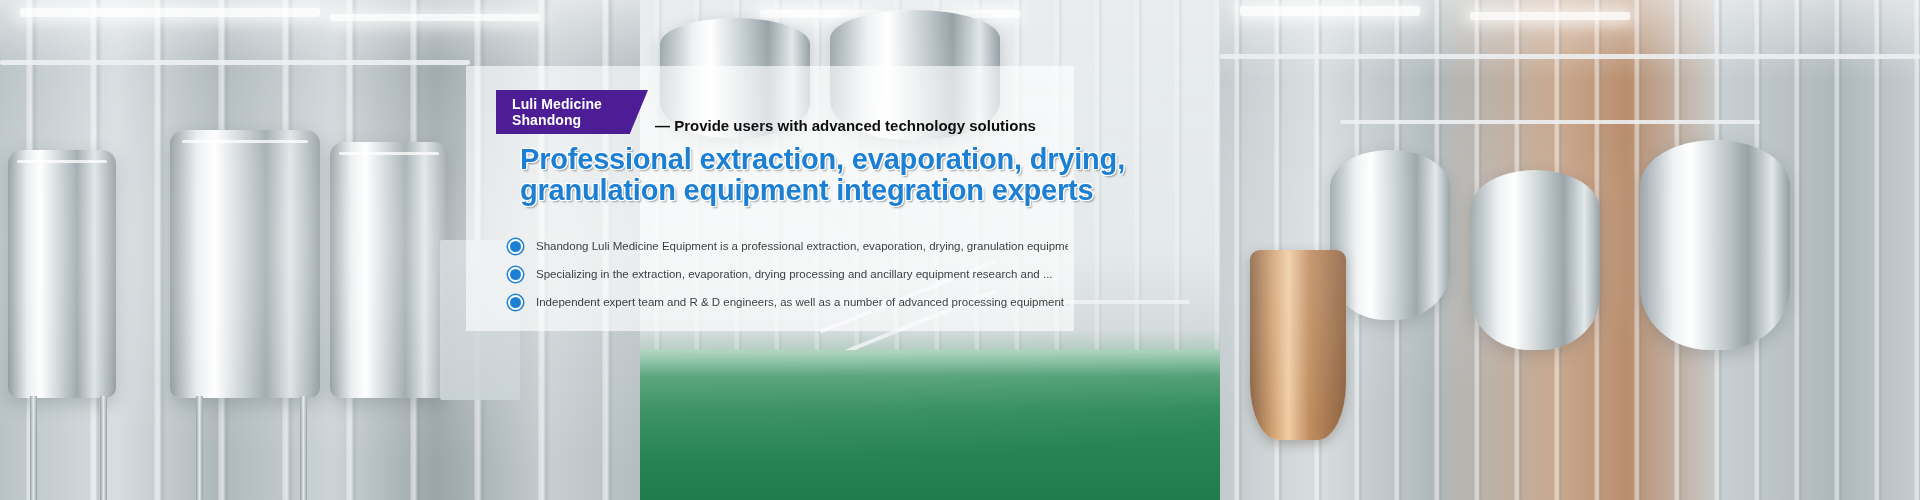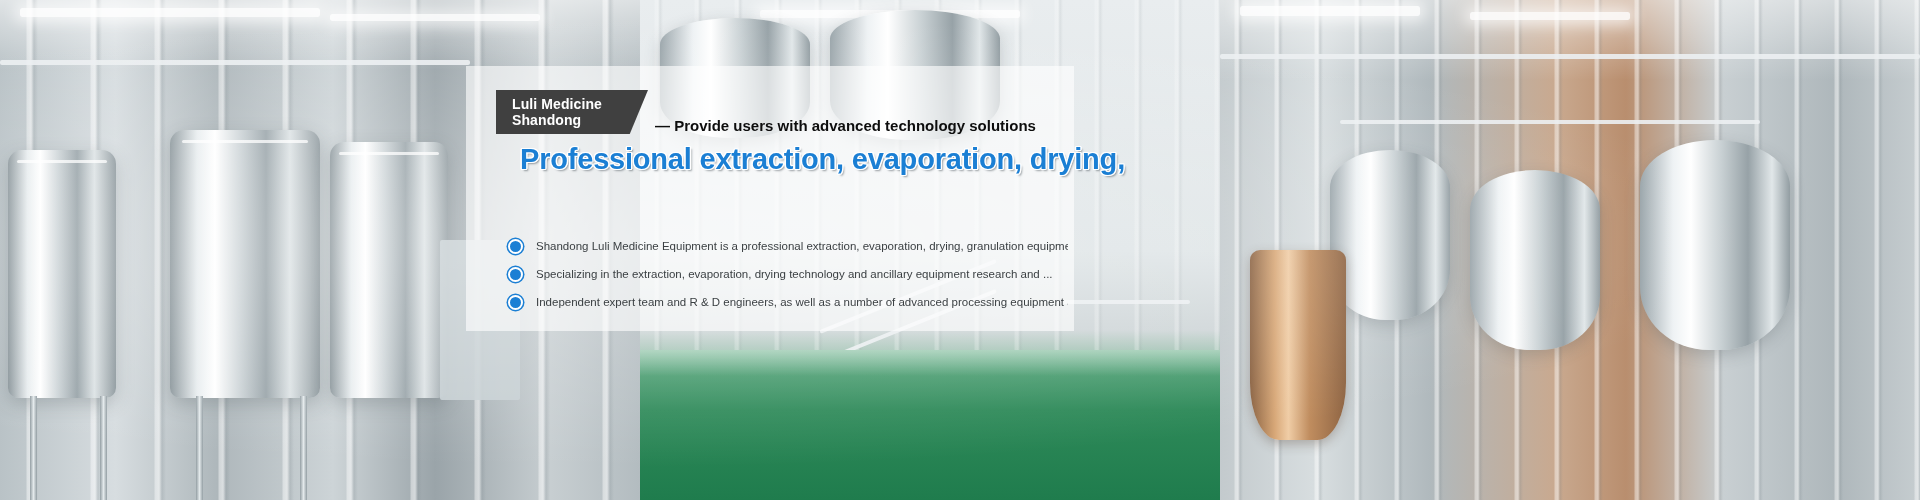--- a/index.html
+++ b/index.html
@@ -71,21 +71,21 @@
 
   .haze{position:absolute;inset:0;background:
      radial-gradient(ellipse at 32% 48%, rgba(255,255,255,.30), rgba(255,255,255,0) 62%);}
 
   
   .overlay{position:absolute;left:466px;top:66px;width:608px;height:265px;
     background:rgba(255,255,255,.62);}
 
   
   .tag{position:absolute;left:496px;top:90px;width:152px;height:44px;
-    background:#404040;
+    background:#4c1d95;
     clip-path:polygon(0 0, 100% 0, 88% 100%, 0 100%);
     display:flex;flex-direction:column;justify-content:center;
     padding-left:16px;box-sizing:border-box;}
   .tag span{color:#ffffff;font-size:14px;font-weight:bold;line-height:16px;
     letter-spacing:.1px;white-space:nowrap;}
 
   .tagline{position:absolute;left:655px;top:104px;
     color:#0d0d0d;font-size:15px;font-weight:bold;white-space:nowrap;margin-top:13px;}
 
   
@@ -159,30 +159,31 @@
 
   <div class="tag">
     <span>Luli Medicine</span>
     <span>Shandong</span>
   </div>
 
   <div class="tagline">— Provide users with advanced technology solutions</div>
 
   <div class="headline">
     <div>Professional extraction, evaporation, drying,</div>
+    <div>granulation equipment integration experts</div>
   </div>
 
   <div class="bullets">
     <div class="bullet">
       <span class="dot"></span>
       <span class="btext">Shandong Luli Medicine Equipment is a professional extraction, evaporation, drying, granulation equipment i...</span>
     </div>
     <div class="bullet">
       <span class="dot"></span>
-      <span class="btext">Specializing in the extraction, evaporation, drying technology and ancillary equipment research and ...</span>
+      <span class="btext">Specializing in the extraction, evaporation, drying processing and ancillary equipment research and ...</span>
     </div>
     <div class="bullet">
       <span class="dot"></span>
       <span class="btext">Independent expert team and R &amp; D engineers, as well as a number of advanced processing equipment and...</span>
     </div>
   </div>
 
 </div>
 
 </body></html>

